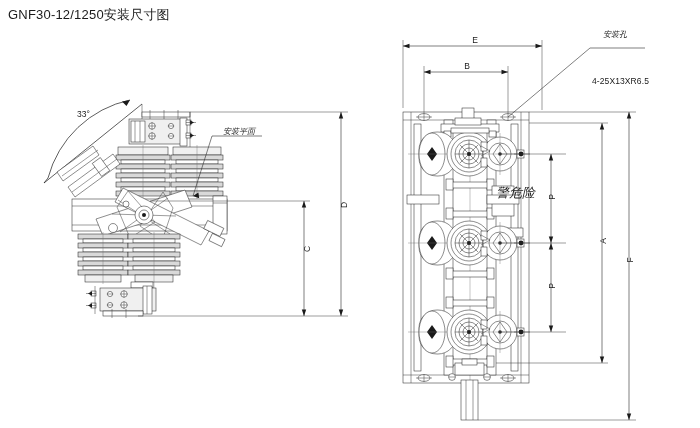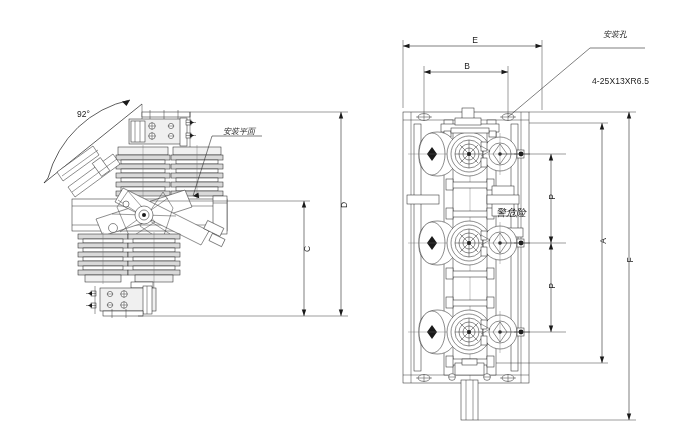--- a/index.html
+++ b/index.html
@@ -18,20 +18,21 @@
   .fillgray{fill:#d9d9d9;stroke:#1a1a1a;stroke-width:.5;}
   .filllt{fill:#f0f0f0;stroke:#1a1a1a;stroke-width:.5;}
   .fillw{fill:#ffffff;stroke:#1a1a1a;stroke-width:.5;}
   .dark{fill:#1a1a1a;stroke:none;}
 </style>
 </head>
 <body>
 
 <div id="page">
 
+  <div id="title">GNF30-12/1250安装尺寸图</div>
 
   <svg width="700" height="428">
 
     <g>
       <path class="ln" d="M 48 178 A 108 108 0 0 1 130 100"></path>
       <path class="dark" d="M 130 100 l -8 1.5 l 4.5 4.5 z"></path>
       <line class="ln" x1="48" y1="178" x2="44" y2="183"></line>
       <line class="ln" x1="44" y1="183" x2="142" y2="104"></line>
     </g>
 
@@ -429,21 +430,21 @@
     <g>
       <line class="dim" x1="629" y1="112" x2="629" y2="420"></line>
       <path class="dark" d="M629 112 l -2.2 6.5 l 4.4 0 z"></path>
       <path class="dark" d="M629 420 l -2.2 -6.5 l 4.4 0 z"></path>
       <line class="thin" x1="529" y1="112" x2="636" y2="112"></line>
       <line class="thin" x1="478" y1="420" x2="636" y2="420"></line>
     </g>
 
   </svg>
 
-  <div class="lbl" style="left:77px;top:109px;">92°</div>
+  <div class="lbl" style="left:77px;top:109px;">33°</div>
 
   <div class="lbl cn" style="left:223px;top:126px;text-align:right;">安装平面</div>
 
   <div class="lbl rot" style="left:300px;top:244px;width:14px;text-align:center;">C</div>
 
   <div class="lbl rot" style="left:337px;top:200px;width:14px;text-align:center;">D</div>
 
   <div class="lbl" style="left:468px;top:35px;width:14px;text-align:center;">E</div>
 
   <div class="lbl" style="left:460px;top:61px;width:14px;text-align:center;">B</div>
@@ -453,15 +454,15 @@
   <div class="lbl rot" style="left:545px;top:281px;width:14px;text-align:center;">P</div>
 
   <div class="lbl rot" style="left:596px;top:236px;width:14px;text-align:center;">A</div>
 
   <div class="lbl rot" style="left:623px;top:255px;width:14px;text-align:center;">F</div>
 
   <div class="lbl cn" style="left:603px;top:29px;">安装孔</div>
 
   <div class="lbl" style="left:592px;top:57px;letter-spacing:.1px;margin-top:19px;">4-25X13XR6.5</div>
 
-  <div class="lbl cn" style="left:496px;top:189px;font-size:10px;line-height:8px;width:14px;word-break:break-all;text-align:right;margin-top:20px;">警危险</div>
+  <div class="lbl cn" style="left:496px;top:189px;font-size:13px;line-height:8px;width:14px;word-break:break-all;text-align:right;">警危险</div>
 
 </div>
 
 </body></html>

